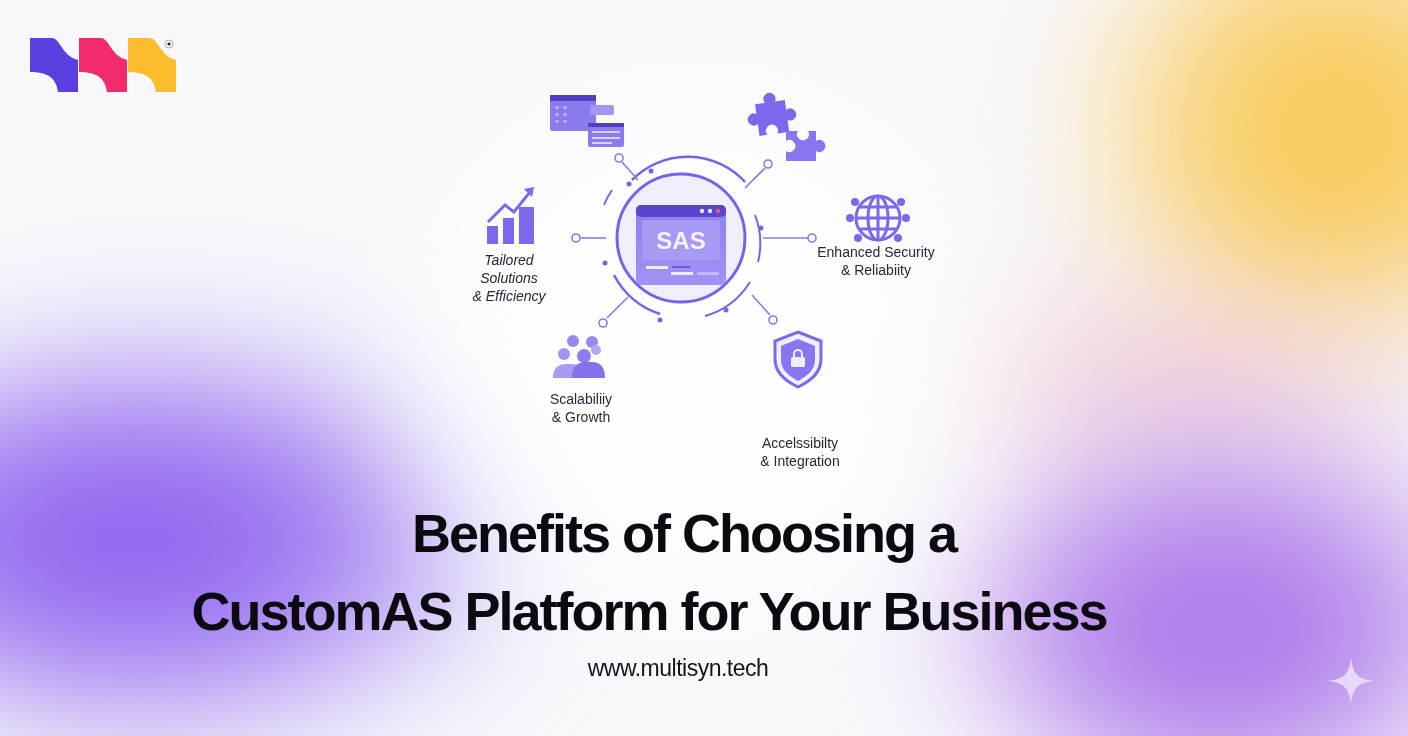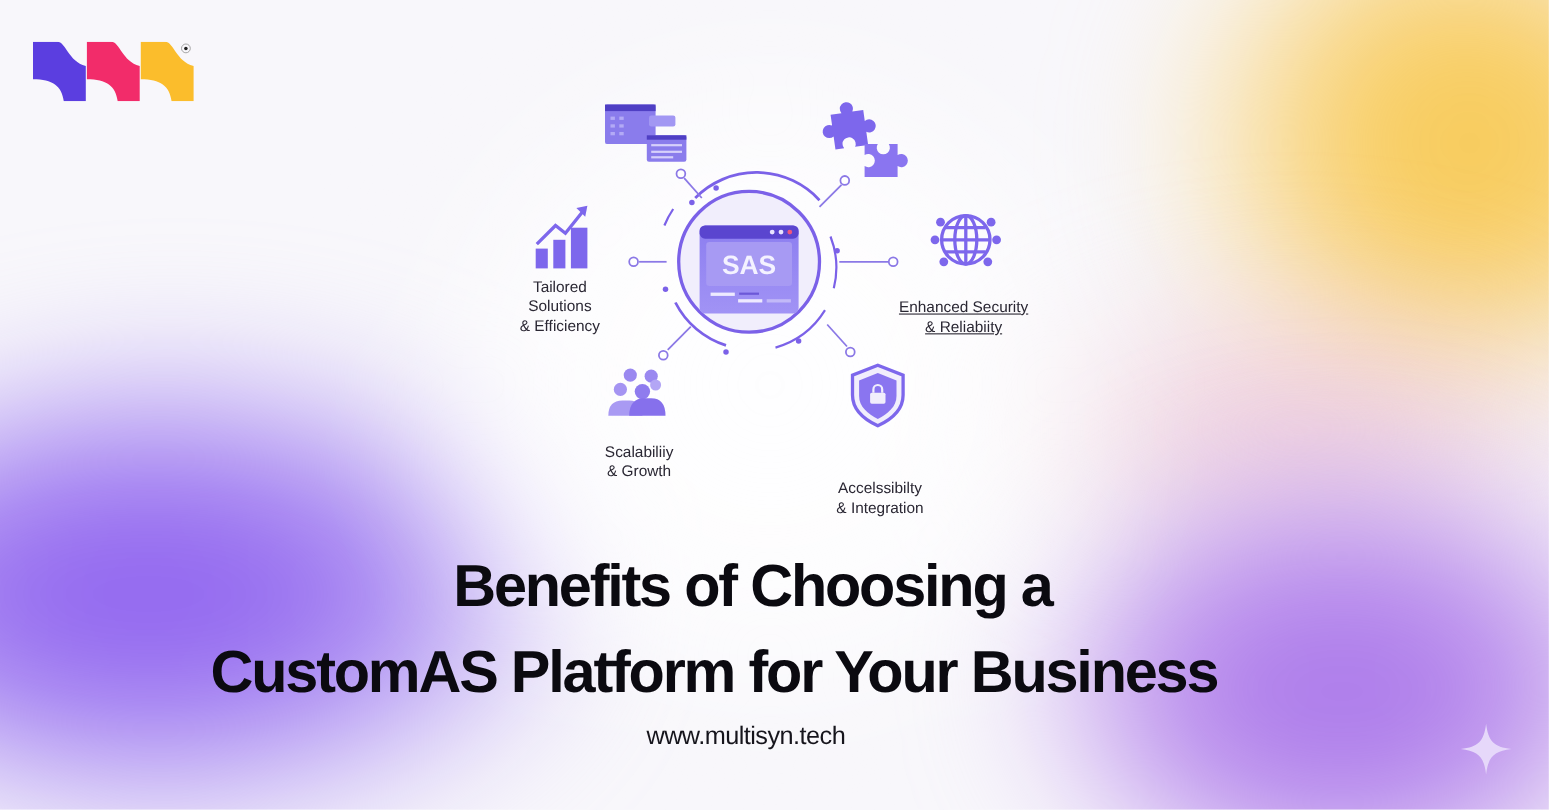--- a/index.html
+++ b/index.html
@@ -154,26 +154,26 @@
   </g>
 
   <g>
     <path d="M798 332 l23 9 v18 c0 14 -10 22 -23 28 c-13 -6 -23 -14 -23 -28 v-18 z" fill="#f1eefc" stroke="#7d67ec" stroke-width="3"></path>
     <path d="M798 339 l17 7 v14 c0 10 -8 16 -17 21 c-9 -5 -17 -11 -17 -21 v-14 z" fill="#8a75f0"></path>
     <rect x="791" y="357" width="14" height="10" rx="1.5" fill="#f1eefc"></rect>
     <path d="M794 357 v-3 a4 4 0 0 1 8 0 v3" fill="none" stroke="#f1eefc" stroke-width="2"></path>
   </g>
 </svg>
 
-<div class="label" style="left:462px;top:251px;width:94px;">Tailored
+<div class="label" style="left:462px;top:251px;width:94px;font-style:italic;">Tailored
 Solutions
 &amp; Efficiency</div>
-<div class="label" style="left:806px;top:270px;width:140px;text-decoration:underline;">Enhanced Security
+<div class="label" style="left:806px;top:243px;width:140px;">Enhanced Security
 &amp; Reliabiity</div>
-<div class="label" style="left:535px;top:390px;width:92px;margin-top:11px;">Scalabiliiy
+<div class="label" style="left:535px;top:390px;width:92px;">Scalabiliiy
 &amp; Growth</div>
 <div class="label" style="left:745px;top:390px;width:110px;margin-top:44px;">Accelssibilty
 &amp; Integration</div>
 
 <div class="title t1">Benefits of Choosing a</div>
 <div class="title t2">CustomAS Platform for Your Business</div>
 
 <div class="url">www.multisyn.tech</div>
 
 <svg class="sparkle" viewBox="0 0 50 50">

